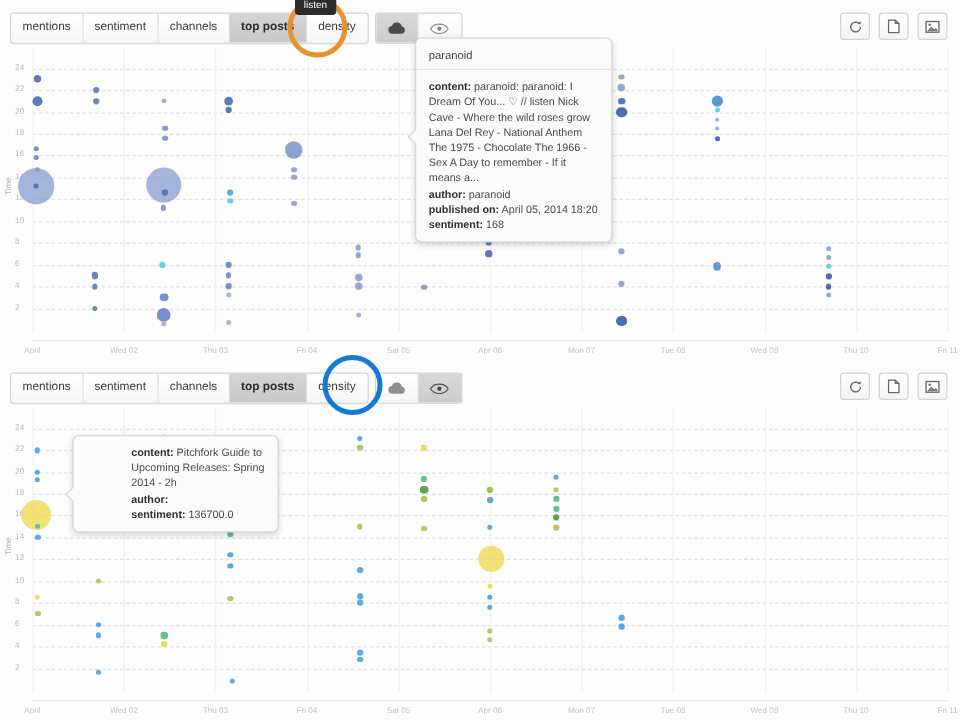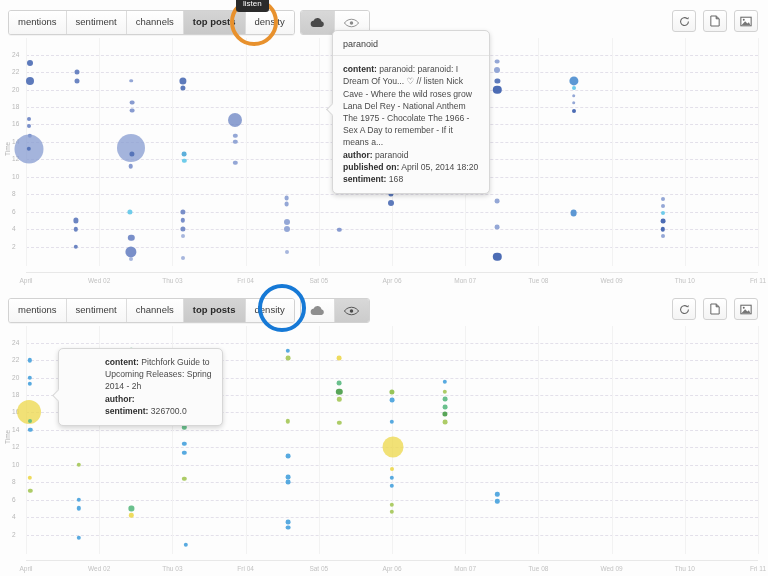--- a/index.html
+++ b/index.html
@@ -511,17 +511,17 @@
       <p class="tip-row">
         <span class="k">content:</span>
         <span>Pitchfork Guide to Upcoming Releases: Spring 2014  - 2h</span>
       </p>
       <p class="tip-row">
         <span class="k">author:</span>
         <span></span>
       </p>
       <p class="tip-row">
         <span class="k">sentiment:</span>
-        <span>326700.0</span>
+        <span>136700.0</span>
       </p>
     </div>
   </div>
 </div>
 
 </body></html>

